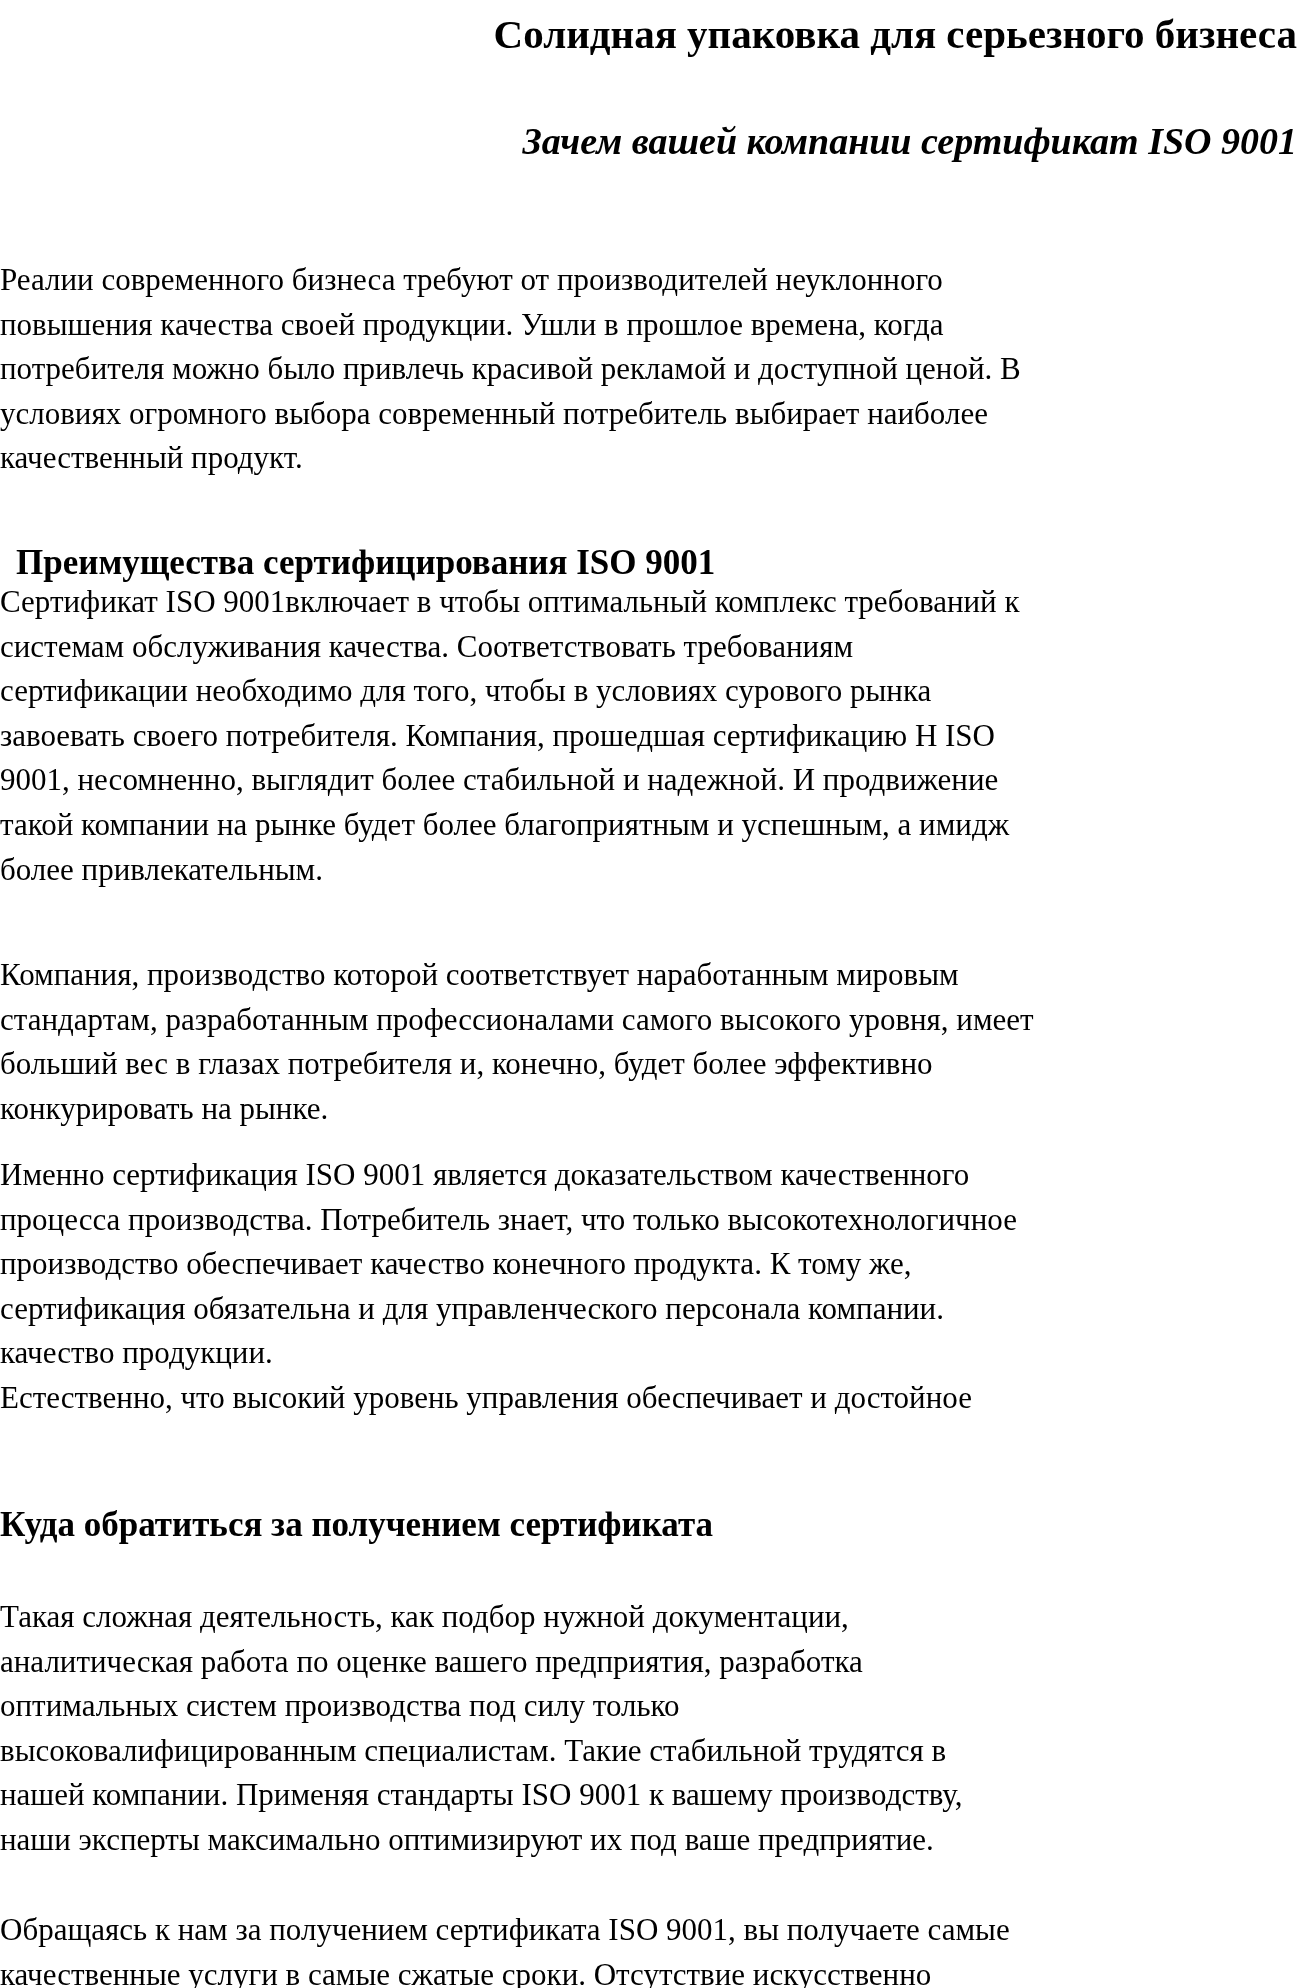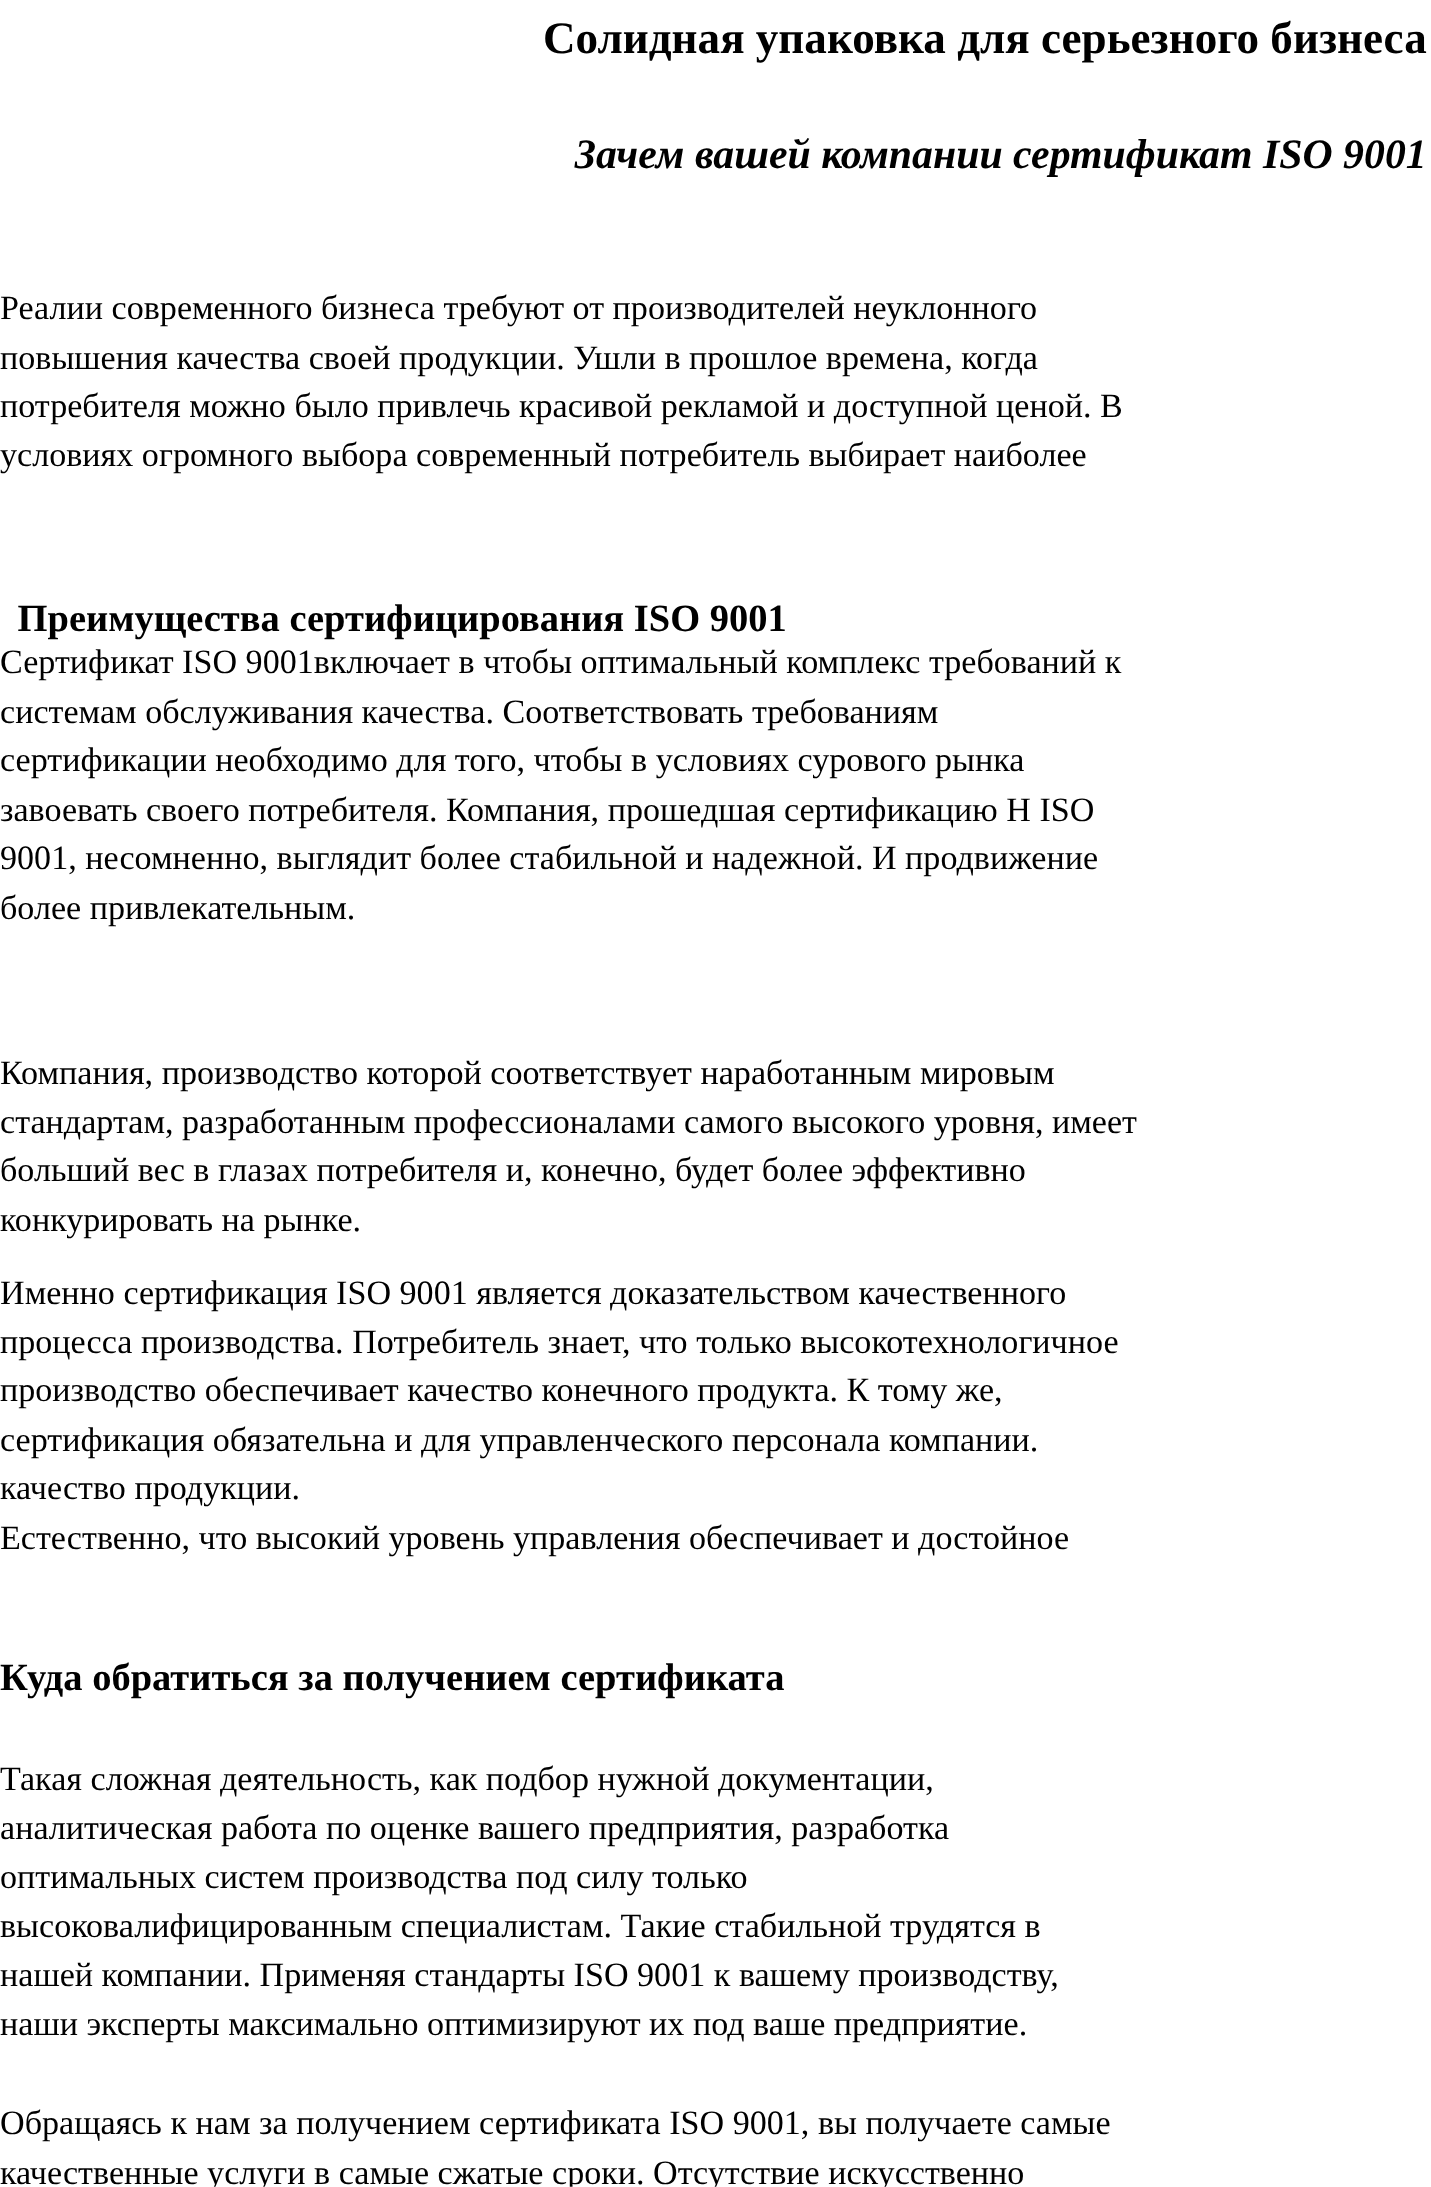--- a/index.html
+++ b/index.html
@@ -28,30 +28,32 @@
 
   <h1 class="block title" style="top:9px; margin:0;">Солидная упаковка для серьезного бизнеса</h1>
 
   <h2 class="block subtitle" style="top:116px; margin:0;">Зачем вашей компании сертификат ISO 9001</h2>
 
   <div class="block para" style="top:258px;">
     <span class="line">Реалии современного бизнеса требуют от производителей неуклонного</span>
     <span class="line">повышения качества своей продукции. Ушли в прошлое времена, когда</span>
     <span class="line">потребителя можно было привлечь красивой рекламой и доступной ценой. В</span>
     <span class="line">условиях огромного выбора современный потребитель выбирает наиболее</span>
+    <span class="line">качественный продукт.</span>
   </div>
 
   <h3 class="block heading" style="top:525px; margin:16px;">Преимущества сертифицирования ISO 9001</h3>
 
   <div class="block para" style="top:580px;">
     <span class="line">Сертификат ISO 9001включает в чтобы оптимальный комплекс требований к</span>
     <span class="line">системам обслуживания  качества. Соответствовать требованиям</span>
     <span class="line">сертификации необходимо для того, чтобы в условиях сурового рынка</span>
     <span class="line">завоевать своего потребителя. Компания, прошедшая сертификацию Н ISO</span>
     <span class="line">9001, несомненно, выглядит более стабильной и надежной. И продвижение</span>
+    <span class="line">такой компании на рынке будет более благоприятным и успешным, а имидж</span>
     <span class="line">более привлекательным.</span>
   </div>
 
   <div class="block para" style="top:953px;">
     <span class="line">Компания, производство которой соответствует наработанным мировым</span>
     <span class="line">стандартам, разработанным профессионалами самого высокого уровня, имеет</span>
     <span class="line">больший вес в глазах потребителя и, конечно, будет более эффективно</span>
     <span class="line">конкурировать на рынке.</span>
   </div>
 

